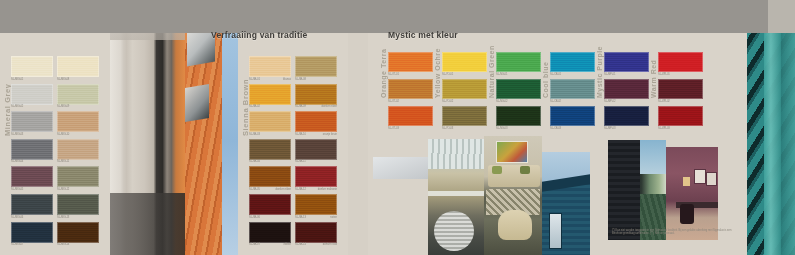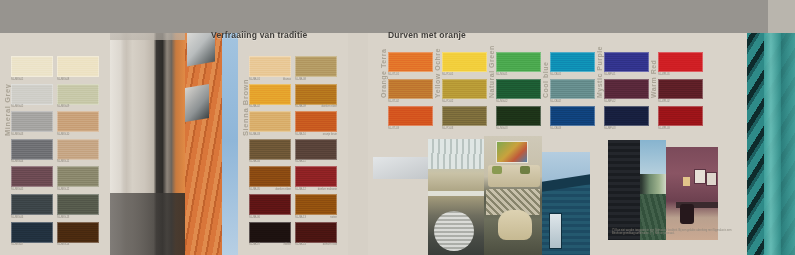--- a/index.html
+++ b/index.html
@@ -340,21 +340,21 @@
   <div class="photo ph-teal">
     <div class="post"></div>
     <div class="post2"></div>
   </div>
 
   <div class="topband"></div>
   <div class="band-scrim"></div>
   <div class="rstrip-top"></div>
 
   <div class="sec-title" id="title2">Verfraaiing van traditie</div>
-  <div class="sec-title" id="title3">Durven met oranje</div>
+  <div class="sec-title" id="title3">Mystic met kleur</div>
 
   <div class="vlabel" style="left:3px;top:58px;height:78px;">Mineral Grey</div>
   <div class="vlabel" style="left:241px;top:58px;height:78px;">Sienna Brown</div>
 
   <div id="sw-layer">
       <div class="sw" title="SL-MIG-01" style="left: 11px; top: 56px; width: 42px; height: 21px; background-color: rgb(236, 227, 201);"></div>
       <div class="sw-code" style="left: 11px; top: 77.5px;">SL-MIG-01</div>
       <div class="sw" title="SL-MIG-08" style="left: 57px; top: 56px; width: 42px; height: 21px; background-color: rgb(237, 226, 196);"></div>
       <div class="sw-code" style="left: 57px; top: 77.5px;">SL-MIG-08</div>
       <div class="sw" title="SL-MIG-02" style="left: 11px; top: 83.6px; width: 42px; height: 21px; background-color: rgb(207, 206, 200);"></div>

